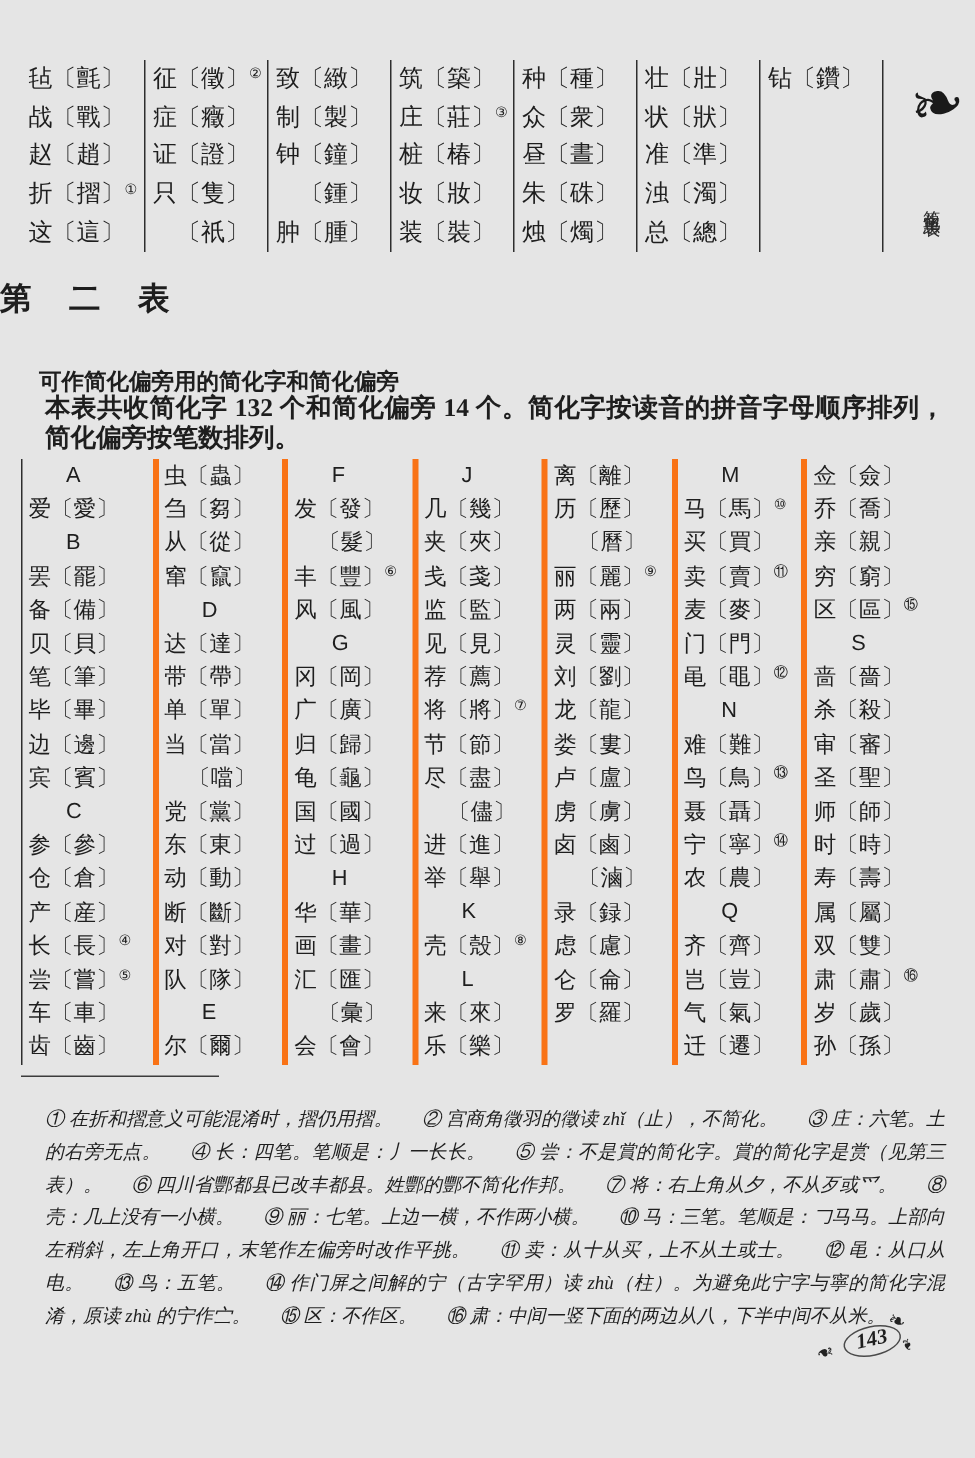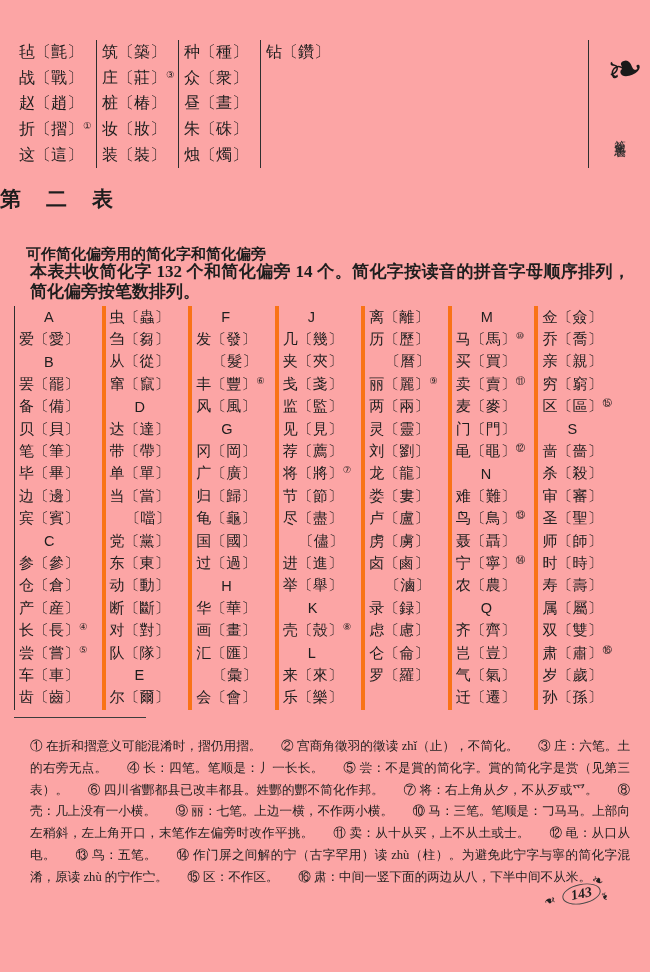--- a/index.html
+++ b/index.html
@@ -1,19 +1,19 @@
 <!DOCTYPE html>
 <html><head>
 <meta charset="utf-8">
 <style>
   html,body{margin:0;padding:0;}
   .page{
     position:relative;
     width:650px;height:972px;
-    background:#fca5a5;
+    background:#e5e5e5;
     color:#1e1e1e;
     font-family:"Liberation Serif","DejaVu Serif",serif;
     overflow:hidden;
   }
   
   .top-table{
     position:absolute;left:14px;top:40px;width:574px;
     display:grid;grid-template-columns:repeat(7,1fr);
     border-right:1px solid #2e2e2e;
   }
@@ -59,20 +59,21 @@
   .entry sup{font-size:9.5px;vertical-align:5px;line-height:0;}
   
   .rule{
     position:absolute;left:14px;top:717px;width:132px;height:0;
     border:none;border-top:1.5px solid #3c3c3c;margin:0;
   }
   .footnotes{
     position:absolute;left:30px;top:736px;width:600px;
     font-size:12.6px;line-height:21.8px;margin:0;
     text-align:justify;
+    font-style:italic;
   }
   .footnotes .fn{margin-right:1.55em;}
   .footnotes .fn:last-child{margin-right:0;}
   
   .ornament{
     position:absolute;left:603px;top:48px;width:44px;
     font-size:44px;line-height:1;color:#1a1a1a;
     transform:rotate(-12deg);text-align:center;
   }
   .vertical-label{
@@ -100,32 +101,53 @@
 
   <section class="top-table" id="top-cols">
       <div class="col">
         <div class="entry">毡〔氈〕</div>
         <div class="entry">战〔戰〕</div>
         <div class="entry">赵〔趙〕</div>
         <div class="entry">折〔摺〕<sup>①</sup></div>
         <div class="entry">这〔這〕</div>
       </div>
       <div class="col">
+        <div class="entry">征〔徵〕<sup>②</sup></div>
+        <div class="entry">症〔癥〕</div>
+        <div class="entry">证〔證〕</div>
+        <div class="entry">只〔隻〕</div>
+        <div class="entry cont">〔祇〕</div>
+      </div>
+      <div class="col">
+        <div class="entry">致〔緻〕</div>
+        <div class="entry">制〔製〕</div>
+        <div class="entry">钟〔鐘〕</div>
+        <div class="entry cont">〔鍾〕</div>
+        <div class="entry">肿〔腫〕</div>
+      </div>
+      <div class="col">
         <div class="entry">筑〔築〕</div>
         <div class="entry">庄〔莊〕<sup>③</sup></div>
         <div class="entry">桩〔椿〕</div>
         <div class="entry">妆〔妝〕</div>
         <div class="entry">装〔裝〕</div>
       </div>
       <div class="col">
         <div class="entry">种〔種〕</div>
         <div class="entry">众〔衆〕</div>
         <div class="entry">昼〔晝〕</div>
         <div class="entry">朱〔硃〕</div>
         <div class="entry">烛〔燭〕</div>
+      </div>
+      <div class="col">
+        <div class="entry">壮〔壯〕</div>
+        <div class="entry">状〔狀〕</div>
+        <div class="entry">准〔準〕</div>
+        <div class="entry">浊〔濁〕</div>
+        <div class="entry">总〔總〕</div>
       </div>
       <div class="col">
         <div class="entry">钻〔鑽〕</div>
       </div>
     </section>
 
   <div class="ornament">❧</div>
   <div class="vertical-label">简化字总表</div>
 
   <div class="title">第　二　表</div>

